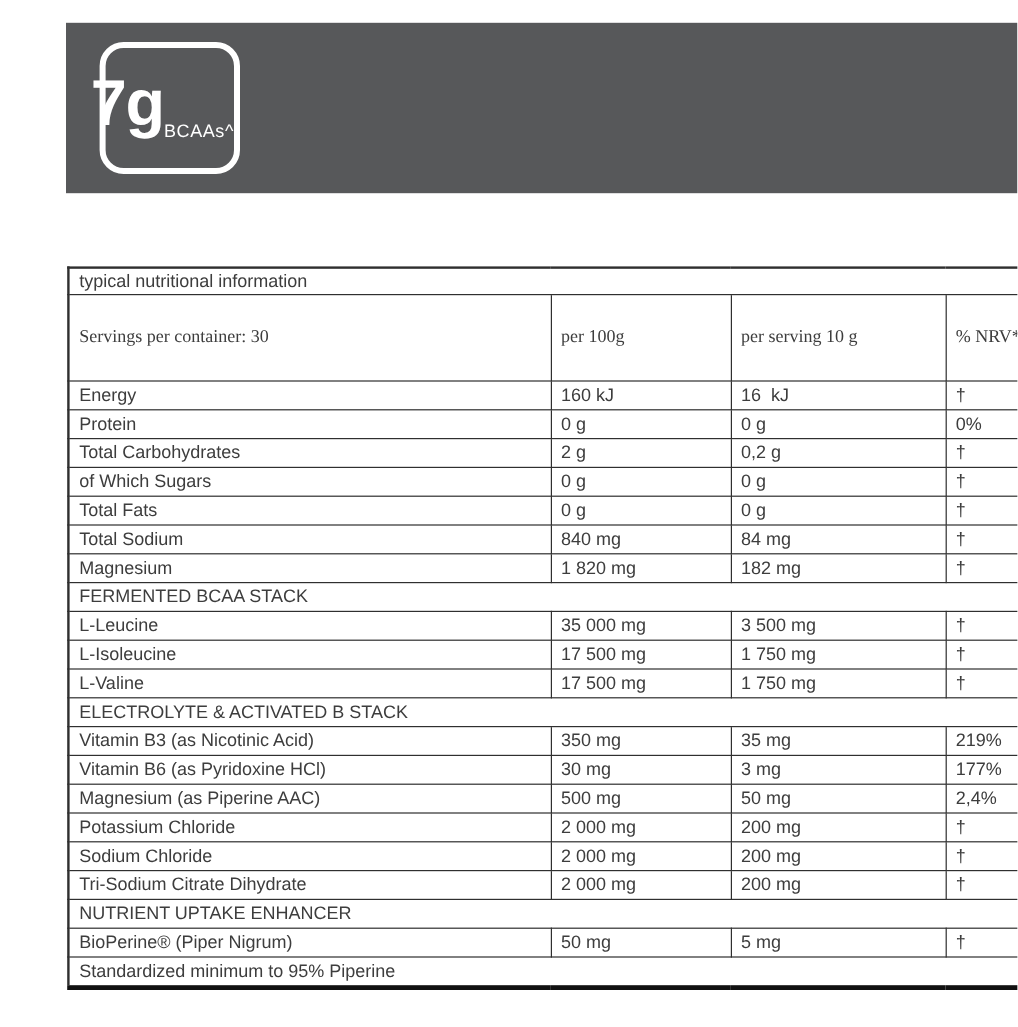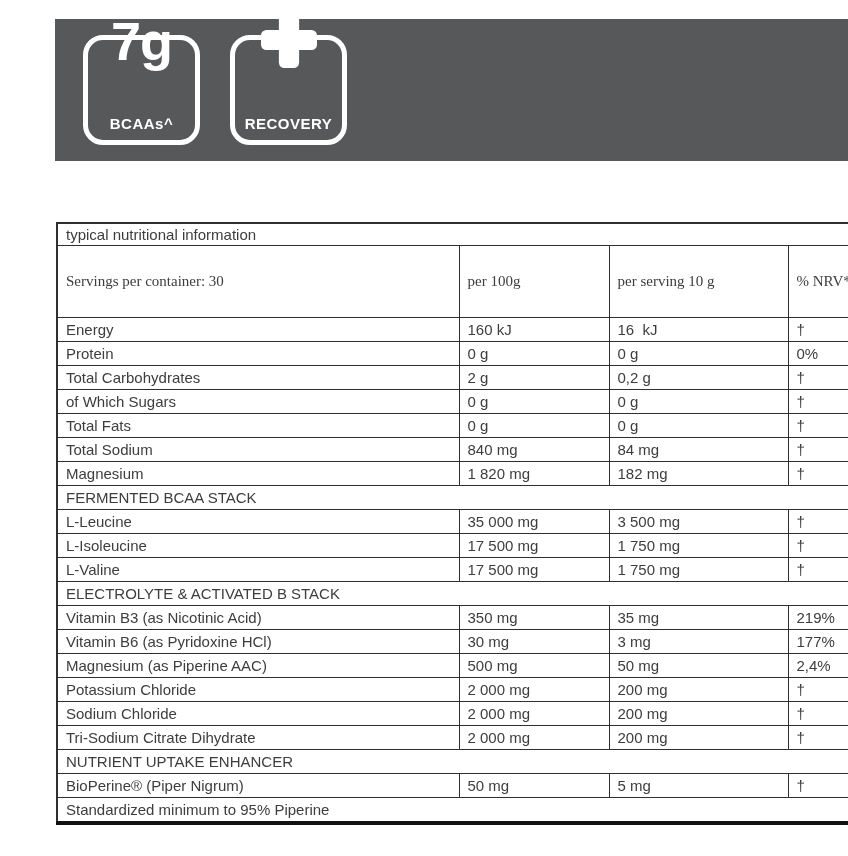--- a/index.html
+++ b/index.html
@@ -31,42 +31,42 @@
   }
   .badge {
     width: 117px;
     height: 110px;
     border: 5px solid #ffffff;
     border-radius: 20px;
     box-sizing: border-box;
     margin-right: 30px;
     flex-shrink: 0;
     display: flex;
-    flex-direction: column;
+    flex-direction: row;
     align-items: center;
     justify-content: flex-end;
     padding-bottom: 9px;
     color: #ffffff;
   }
   .badge-main {
     flex: 1;
     display: flex;
     align-items: center;
     justify-content: center;
     width: 100%;
   }
   .badge-big-text {
     font-size: 54px;
     font-weight: bold;
     line-height: 1;
     letter-spacing: -1px;
   }
   .badge-label {
     font-size: 15px;
-    font-weight: bold;
+    font-weight: normal;
     letter-spacing: 0.5px;
     line-height: 1;
     margin-top: 48px;
   }
   .badge svg { display: block; }
 
   
   table.nutri {
     position: absolute;
     left: 56px;
@@ -99,29 +99,20 @@
   <div class="banner">
 
     <div class="badge">
       <div class="badge-main">
         <span class="badge-big-text">7g</span>
       </div>
       <span class="badge-label">BCAAs^</span>
     </div>
 
 
-    <div class="badge">
-      <div class="badge-main">
-        <svg width="56" height="56" viewBox="0 0 72 72" fill="#ffffff" xmlns="http://www.w3.org/2000/svg">
-          <rect x="23" y="0" width="26" height="72" rx="7"></rect>
-          <rect x="0" y="23" width="72" height="26" rx="7"></rect>
-        </svg>
-      </div>
-      <span class="badge-label">RECOVERY</span>
-    </div>
 
 
 
   </div>
 
   <table class="nutri">
     <colgroup>
       <col style="width:402px">
         <col style="width:150px">
         <col style="width:179px">

